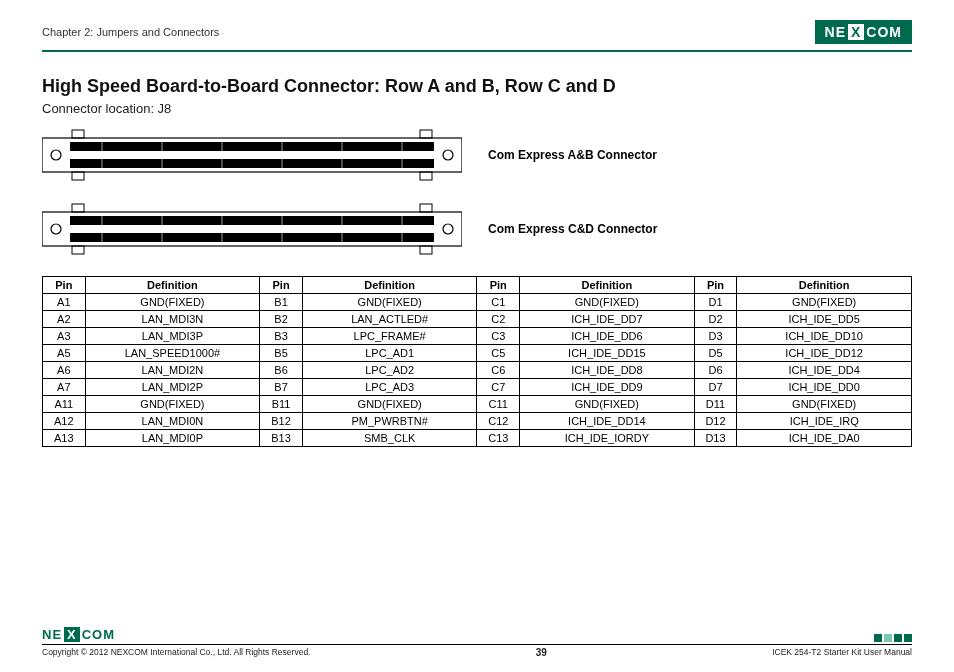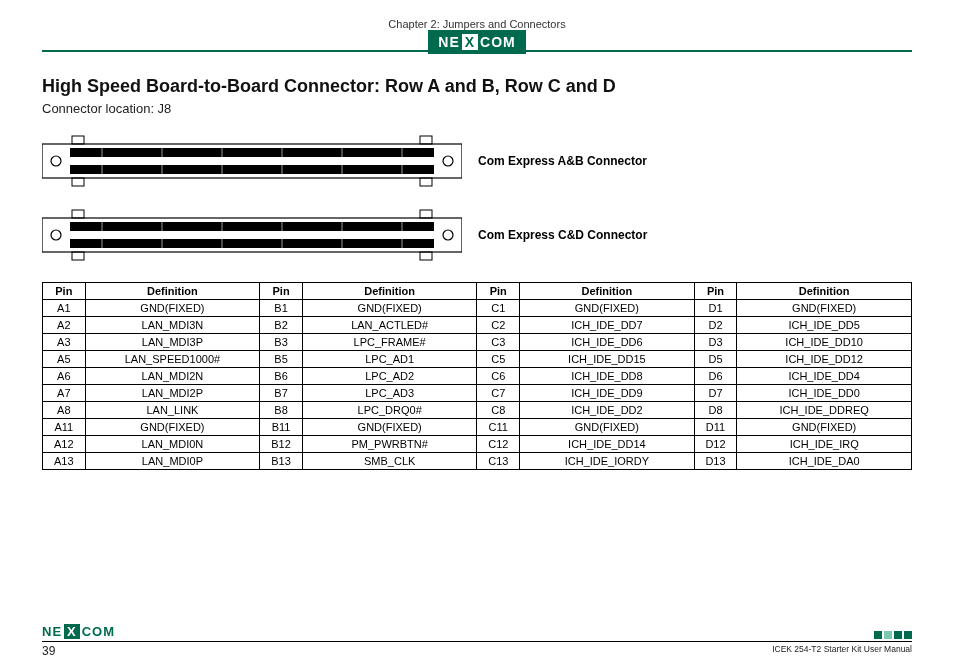--- a/index.html
+++ b/index.html
@@ -10,21 +10,20 @@
     background: #fff;
     color: #000;
     position: relative;
     padding: 18px 42px 0 42px;
   }
   .header-row {
     display: flex;
     justify-content: space-between;
     align-items: center;
     height: 28px;
-    flex-direction: column;
   }
   .chapter-title { font-size: 11px; color: #333; }
   .logo-box {
     background: #006a4e;
     color: #fff;
     font-weight: bold;
     font-size: 14px;
     letter-spacing: 1px;
     padding: 4px 10px;
     display: flex;
@@ -36,30 +35,30 @@
   .main-heading {
     font-size: 18px;
     font-weight: bold;
     color: #111;
     margin-top: 24px;
   }
   .sub-location {
     font-size: 13px;
     color: #222;
     margin-top: 4px;
-    margin-bottom: 18px;
+    margin-bottom: 12px;
   }
   
   .connector-block {
     display: flex;
     align-items: center;
     margin-bottom: 20px;
   }
   .connector-svg { width: 420px; height: 54px; flex: 0 0 auto; }
-  .connector-label { font-size: 12px; font-weight: bold; margin-left: 16px; }
+  .connector-label { font-size: 12px; font-weight: bold; margin-left: 26px; }
 
   table.pin-table {
     width: 100%;
     border-collapse: collapse;
     font-size: 11px;
     margin-top: 10px;
   }
   table.pin-table th, table.pin-table td {
     border: 1px solid #000;
     padding: 2px 4px;
@@ -82,21 +81,21 @@
   .footer-logo {
     color:#006a4e; font-weight:bold; font-size:13px; letter-spacing:1px;
     display:flex; align-items:center;
   }
   .footer-logo .x { background:#006a4e; color:#fff; padding:0 3px; margin:0 2px;}
   .footer-squares { display:flex; gap:2px; }
   .footer-squares span { width:8px; height:8px; background:#006a4e; }
   .footer-squares span.light { background:#7ac9b0; }
   .footer-rule { border:none; border-top:1px solid #000; margin:2px 0 2px 0; }
   .footer-text-row { display:flex; justify-content:space-between; font-size:8.5px; color:#222; }
-  .footer-page { font-weight:normal; font-size:12px; }
+  .footer-page { font-weight:bold; font-size:10px; }
 </style>
 </head>
 <body>
 
 <div class="header-row">
   <div class="chapter-title">Chapter 2: Jumpers and Connectors</div>
   <div class="logo-box">
     <span>NE</span>
     <span class="x">X</span>
     <span>COM</span>
@@ -233,30 +232,20 @@
         <td class="col-pin">A7</td>
         <td class="col-def">LAN_MDI2P</td>
         <td class="col-pin">B7</td>
         <td class="col-def">LPC_AD3</td>
         <td class="col-pin">C7</td>
         <td class="col-def">ICH_IDE_DD9</td>
         <td class="col-pin">D7</td>
         <td class="col-def">ICH_IDE_DD0</td>
       </tr>
       <tr>
-        <td class="col-pin">A8</td>
-        <td class="col-def">LAN_LINK</td>
-        <td class="col-pin">B8</td>
-        <td class="col-def">LPC_DRQ0#</td>
-        <td class="col-pin">C8</td>
-        <td class="col-def">ICH_IDE_DD2</td>
-        <td class="col-pin">D8</td>
-        <td class="col-def">ICH_IDE_DDREQ</td>
-      </tr>
-      <tr>
         <td class="col-pin">A11</td>
         <td class="col-def">GND(FIXED)</td>
         <td class="col-pin">B11</td>
         <td class="col-def">GND(FIXED)</td>
         <td class="col-pin">C11</td>
         <td class="col-def">GND(FIXED)</td>
         <td class="col-pin">D11</td>
         <td class="col-def">GND(FIXED)</td>
       </tr>
       <tr>
@@ -291,16 +280,17 @@
     </div>
     <div class="footer-squares">
       <span></span>
         <span class="light"></span>
         <span></span>
         <span></span>
     </div>
   </div>
   <hr class="footer-rule">
   <div class="footer-text-row">
+    <span>Copyright © 2012 NEXCOM International Co., Ltd. All Rights Reserved.</span>
     <span class="footer-page">39</span>
     <span>ICEK 254-T2 Starter Kit User Manual</span>
   </div>
 </div>
 
 </body></html>

